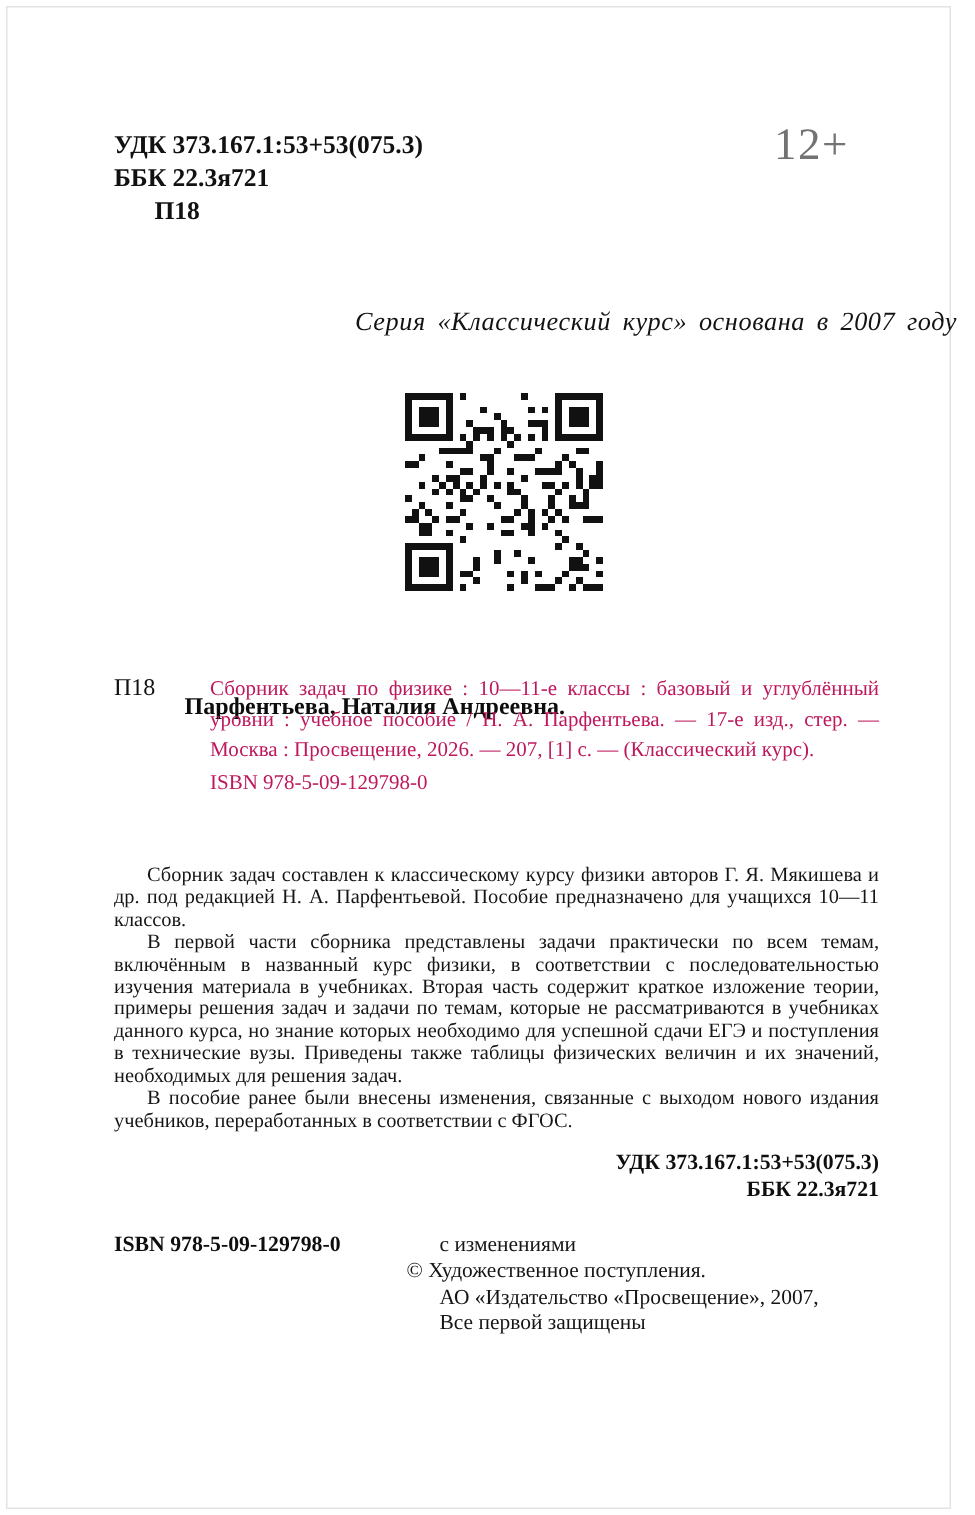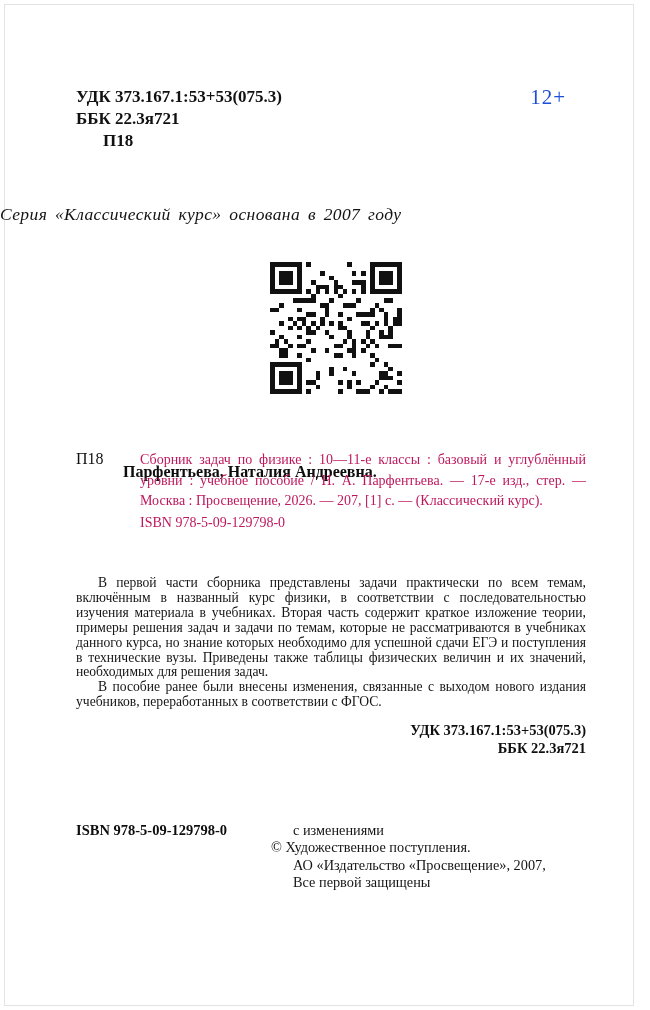--- a/index.html
+++ b/index.html
@@ -5,24 +5,24 @@
   html,body{margin:0;padding:0;background:#ffffff;}
   .page{
     position:relative;width:638px;height:1010px;background:#fff;
     font-family:"Liberation Serif","DejaVu Serif",serif;color:#161616;overflow:hidden;
   }
   .frame{position:absolute;inset:4px;border:1px solid #e3e3e3;pointer-events:none;}
 
   .codes-top{position:absolute;left:76px;top:86px;font-weight:bold;font-size:17px;line-height:22px;color:#111;}
   .codes-top .p18{margin-left:27px;}
 
-  .age{position:absolute;right:72px;top:82px;font-size:21px;line-height:30px;color:#1d4ed8;letter-spacing:1px;}
+  .age{position:absolute;right:72px;top:82px;font-size:30px;line-height:30px;color:#737373;letter-spacing:1px;}
 
   .series{
-    position:absolute;left:0;top:204px;width:100%;text-align:left;
+    position:absolute;left:0;top:204px;width:100%;text-align:right;
     font-style:italic;font-size:17.5px;letter-spacing:.4px;word-spacing:3px;color:#131313;
   }
 
   .qr{position:absolute;left:270px;top:262px;width:132px;height:132px;shape-rendering:crispEdges;}
 
   .author{position:absolute;left:123px;top:428px;font-weight:bold;font-size:16px;color:#0d0d0d;margin-top:35px;}
 
   .entry-code{position:absolute;left:76px;top:450px;font-size:16px;color:#111;}
   .bib{position:absolute;left:140px;top:450px;width:446px;font-size:14px;line-height:20.6px;color:#be185d;}
   .bib p{margin:0;}
@@ -333,20 +333,21 @@
 
   <div class="author">Парфентьева, Наталия Андреевна.</div>
 
   <div class="entry-code">П18</div>
   <div class="bib">
     <p class="bib-text">Сборник задач по физике : 10—11-е классы : базовый и углублённый уровни : учебное пособие / Н. А. Парфентьева. — 17-е изд., стер. — Москва : Просвещение, 2026. — 207, [1] с. — (Классический курс).</p>
     <p class="isbn-mid">ISBN 978-5-09-129798-0</p>
   </div>
 
   <div class="main-flow">
+    <p class="ann">Сборник задач составлен к классическому курсу физики авторов Г. Я. Мякишева и др. под редакцией Н. А. Парфентьевой. Пособие предназначено для учащихся 10—11 классов.</p>
     <p class="ann">В первой части сборника представлены задачи практически по всем темам, включённым в названный курс физики, в соответствии с последовательностью изучения материала в учебниках. Вторая часть содержит краткое изложение теории, примеры решения задач и задачи по темам, которые не рассматриваются в учебниках данного курса, но знание которых необходимо для успешной сдачи ЕГЭ и поступления в технические вузы. Приведены также таблицы физических величин и их значений, необходимых для решения задач.</p>
     <p class="ann">В пособие ранее были внесены изменения, связанные с выходом нового издания учебников, переработанных в соответствии с ФГОС.</p>
     <div class="codes-bottom">
       <div>УДК 373.167.1:53+53(075.3)</div>
       <div>ББК 22.3я721</div>
     </div>
   </div>
 
   <div class="isbn-bottom">ISBN 978-5-09-129798-0</div>
 

